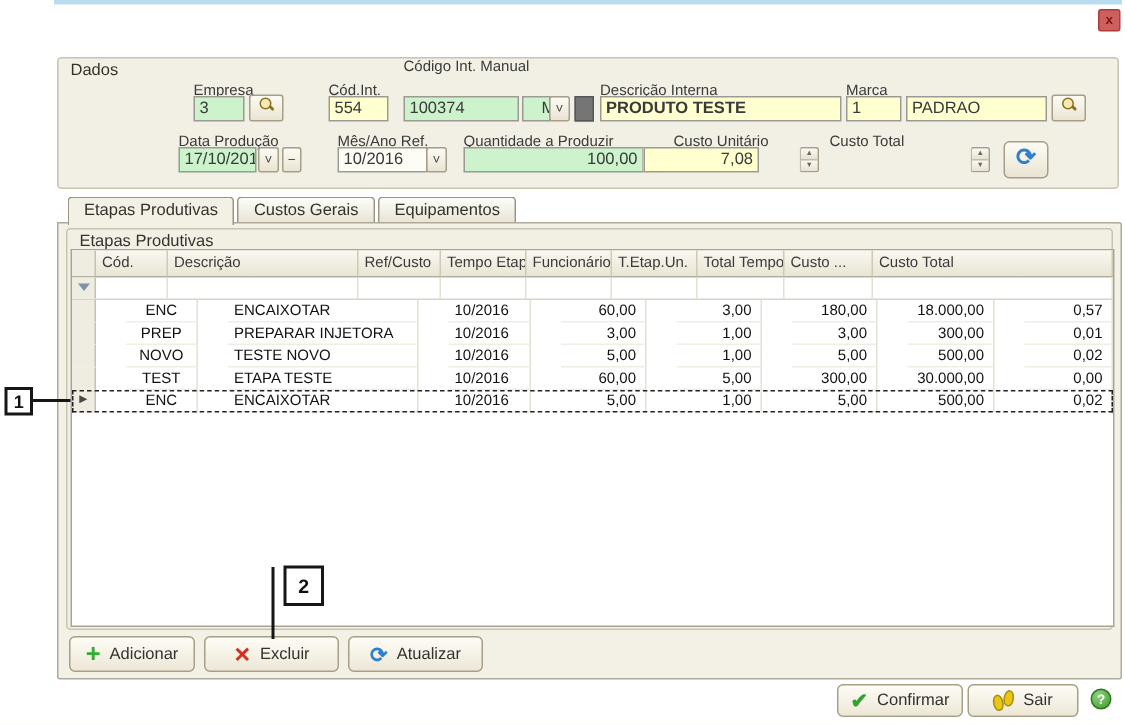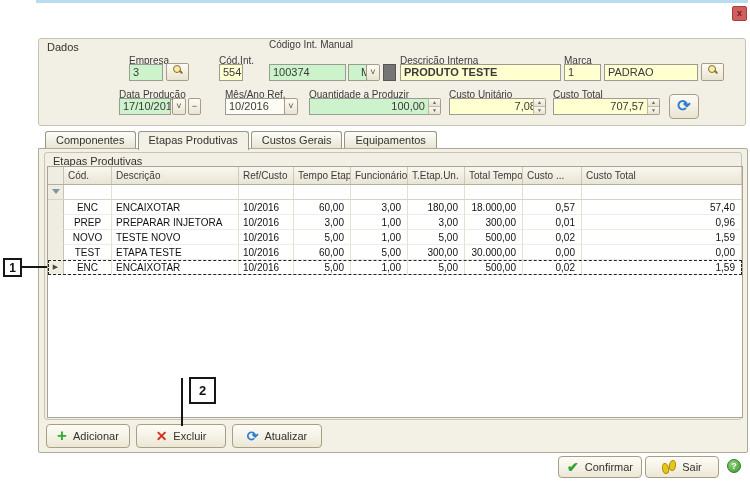--- a/index.html
+++ b/index.html
@@ -73,21 +73,21 @@
   .tab-panel { left:38px; top:148px; width:710px; height:305px; background:#f3f0e5; border:1px solid #b0aa98; border-radius:0 2px 2px 2px; }
 
   
   .etapas-box { left:44px; top:152px; width:698px; height:268px; }
   .grid { left:47px; top:166px; width:696px; height:252px; background:#fff; border:1px solid #a8a393; }
   .grow { display:flex; width:100%; }
   .ghead { height:18px; background:linear-gradient(#f9f7ef,#e9e5d5); border-bottom:1px solid #b5af9d;justify-content:space-between; }
   .ghead .cell { font-size:10px; color:#3b3b3b; padding:3px 4px 0 4px; border-right:1px solid #cfc9b6; overflow:hidden; white-space:nowrap; }
   .gfilter { height:15px; border-bottom:1px solid #d8d4c5; }
   .gfilter .cell { border-right:1px solid #e4e0d2; }
-  .drow { height:15px; }
+  .drow { height:15px;gap:20px; }
   .drow .cell {
     font-size:10px; color:#111; padding:2px 4px 0 4px; border-right:1px solid #e4e0d2;
     border-bottom:1px solid #efede4; overflow:hidden; white-space:nowrap;
   }
   .cell.ind { background:#efece1; border-right:1px solid #c6c1b0 !important; padding:0 !important; text-align:center; font-size:7px; color:#4a4a42; line-height:14px; }
   .drow.sel { outline:1px dashed #222; outline-offset:-1px; }
   .w-ind{width:16px;flex:none}.w-cod{width:48px;flex:none;text-align:center}
   .w-desc{width:127px;flex:none}.w-ref{width:55px;flex:none}
   .w-te{width:57px;flex:none}.w-fn{width:57px;flex:none}.w-tu{width:57px;flex:none}
   .w-tt{width:58px;flex:none}.w-cu{width:59px;flex:none}.w-ct{flex:1}
@@ -135,21 +135,21 @@
     <div class="gb-caption">Dados</div>
 
     <div class="flabel" style="left:90px; top:16px;">Empresa</div>
     <div class="flabel" style="left:180px; top:16px;">Cód.Int.</div>
     <div class="flabel" style="left:230px; top:0;">Código Int. Manual</div>
     <div class="flabel" style="left:361px; top:16px;">Descrição Interna</div>
     <div class="flabel" style="left:525px; top:16px;">Marca</div>
 
     <div class="field green" style="left:90px; top:25px; width:34px;">3</div>
     <div class="minibtn" style="left:127px; top:24px; width:23px;"><span class="search-glyph"></span></div>
-    <div class="field yellow" style="left:180px; top:25px; width:24px;">554</div>
+    <div class="field yellow" style="left:180px; top:25px; width:40px;">554</div>
     <div class="field green" style="left:230px; top:25px; width:77px;">100374</div>
     <div class="field green" style="left:309px; top:25px; width:19px;padding-left:12px;">MA</div>
     <div class="minibtn combo-arrow" style="left:327px; top:25px; height:17px;"><span>˅</span></div>
     <div class="darksq" style="left:344px; top:25px;"></div>
     <div class="field yellow" style="left:361px; top:25px; width:161px; font-weight:bold;">PRODUTO TESTE</div>
     <div class="field yellow" style="left:525px; top:25px; width:37px;">1</div>
     <div class="field yellow" style="left:565px; top:25px; width:94px;">PADRAO</div>
     <div class="minibtn" style="left:662px; top:24px; width:23px;"><span class="search-glyph"></span></div>
 
     <div class="flabel" style="left:80px; top:50px;">Data Produção</div>
@@ -161,37 +161,35 @@
     <div class="field green" style="left:80px; top:59px; width:52px;">17/10/2016</div>
     <div class="minibtn combo-arrow" style="left:133px; top:59px; height:17px;"><span>˅</span></div>
     <div class="minibtn" style="left:149px; top:59px; width:13px; height:17px;"><span>−</span></div>
     <div class="field" style="left:186px; top:59px; width:60px; background:#fdfdf6;">10/2016</div>
     <div class="minibtn combo-arrow" style="left:245px; top:59px; height:17px;"><span>˅</span></div>
     <div class="field green num" style="left:270px; top:59px; width:120px;">100,00</div>
     <div class="spin" style="left:389px; top:59px;">
       <div>▲</div>
       <div>▼</div>
     </div>
-    <div class="field yellow num" style="left:410px; top:59px; width:91px;">7,08</div>
+    <div class="field yellow num" style="left:390px; top:59px; width:77px;">7,08</div>
     <div class="spin" style="left:494px; top:59px;">
       <div>▲</div>
       <div>▼</div>
     </div>
-    <div class="field yellow num" style="left:514px; top:59px; width:95px;">707,57</div>
     <div class="spin" style="left:608px; top:59px;">
       <div>▲</div>
       <div>▼</div>
     </div>
     <div class="minibtn" style="left:630px; top:55px; width:30px; height:25px; border-radius:4px;">
       <span class="refresh-glyph" style="font-size:16px; line-height:22px;">⟳</span>
     </div>
   </div>
 
   <div class="abs tabs">
-    <div class="tab">Componentes</div>
     <div class="tab active">Etapas Produtivas</div>
     <div class="tab">Custos Gerais</div>
     <div class="tab">Equipamentos</div>
   </div>
   <div class="abs tab-panel"></div>
 
   <div class="abs groupbox etapas-box">
     <div class="gb-caption">Etapas Produtivas</div>
   </div>
 

